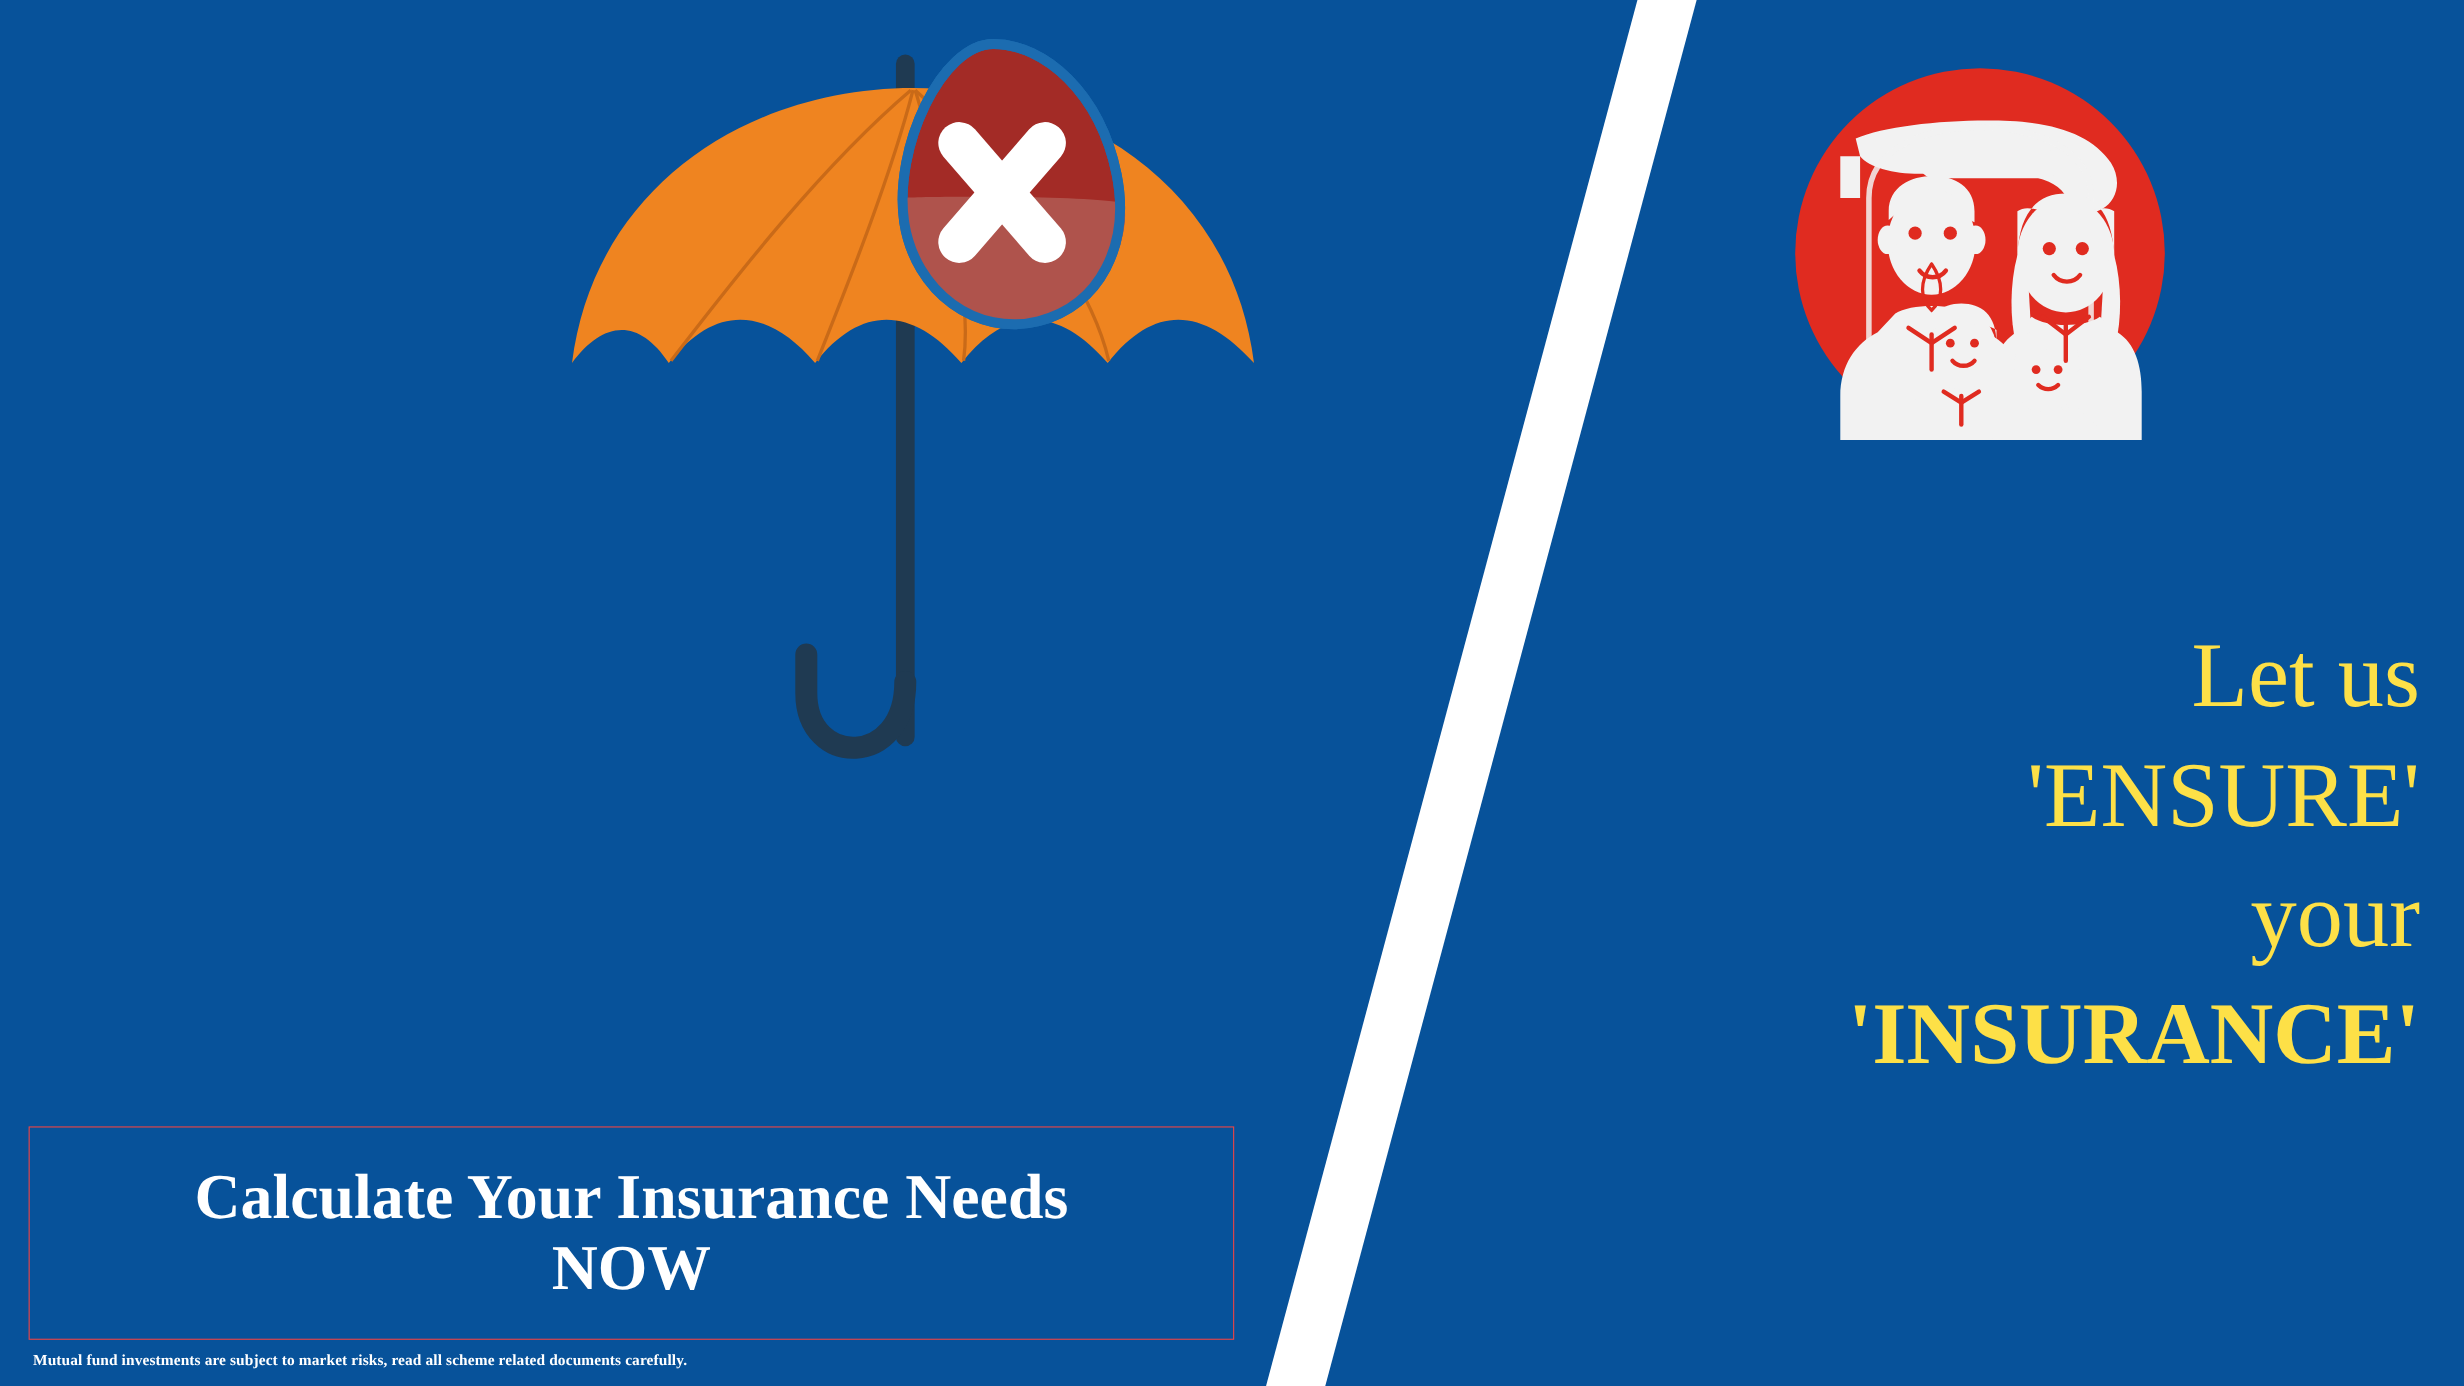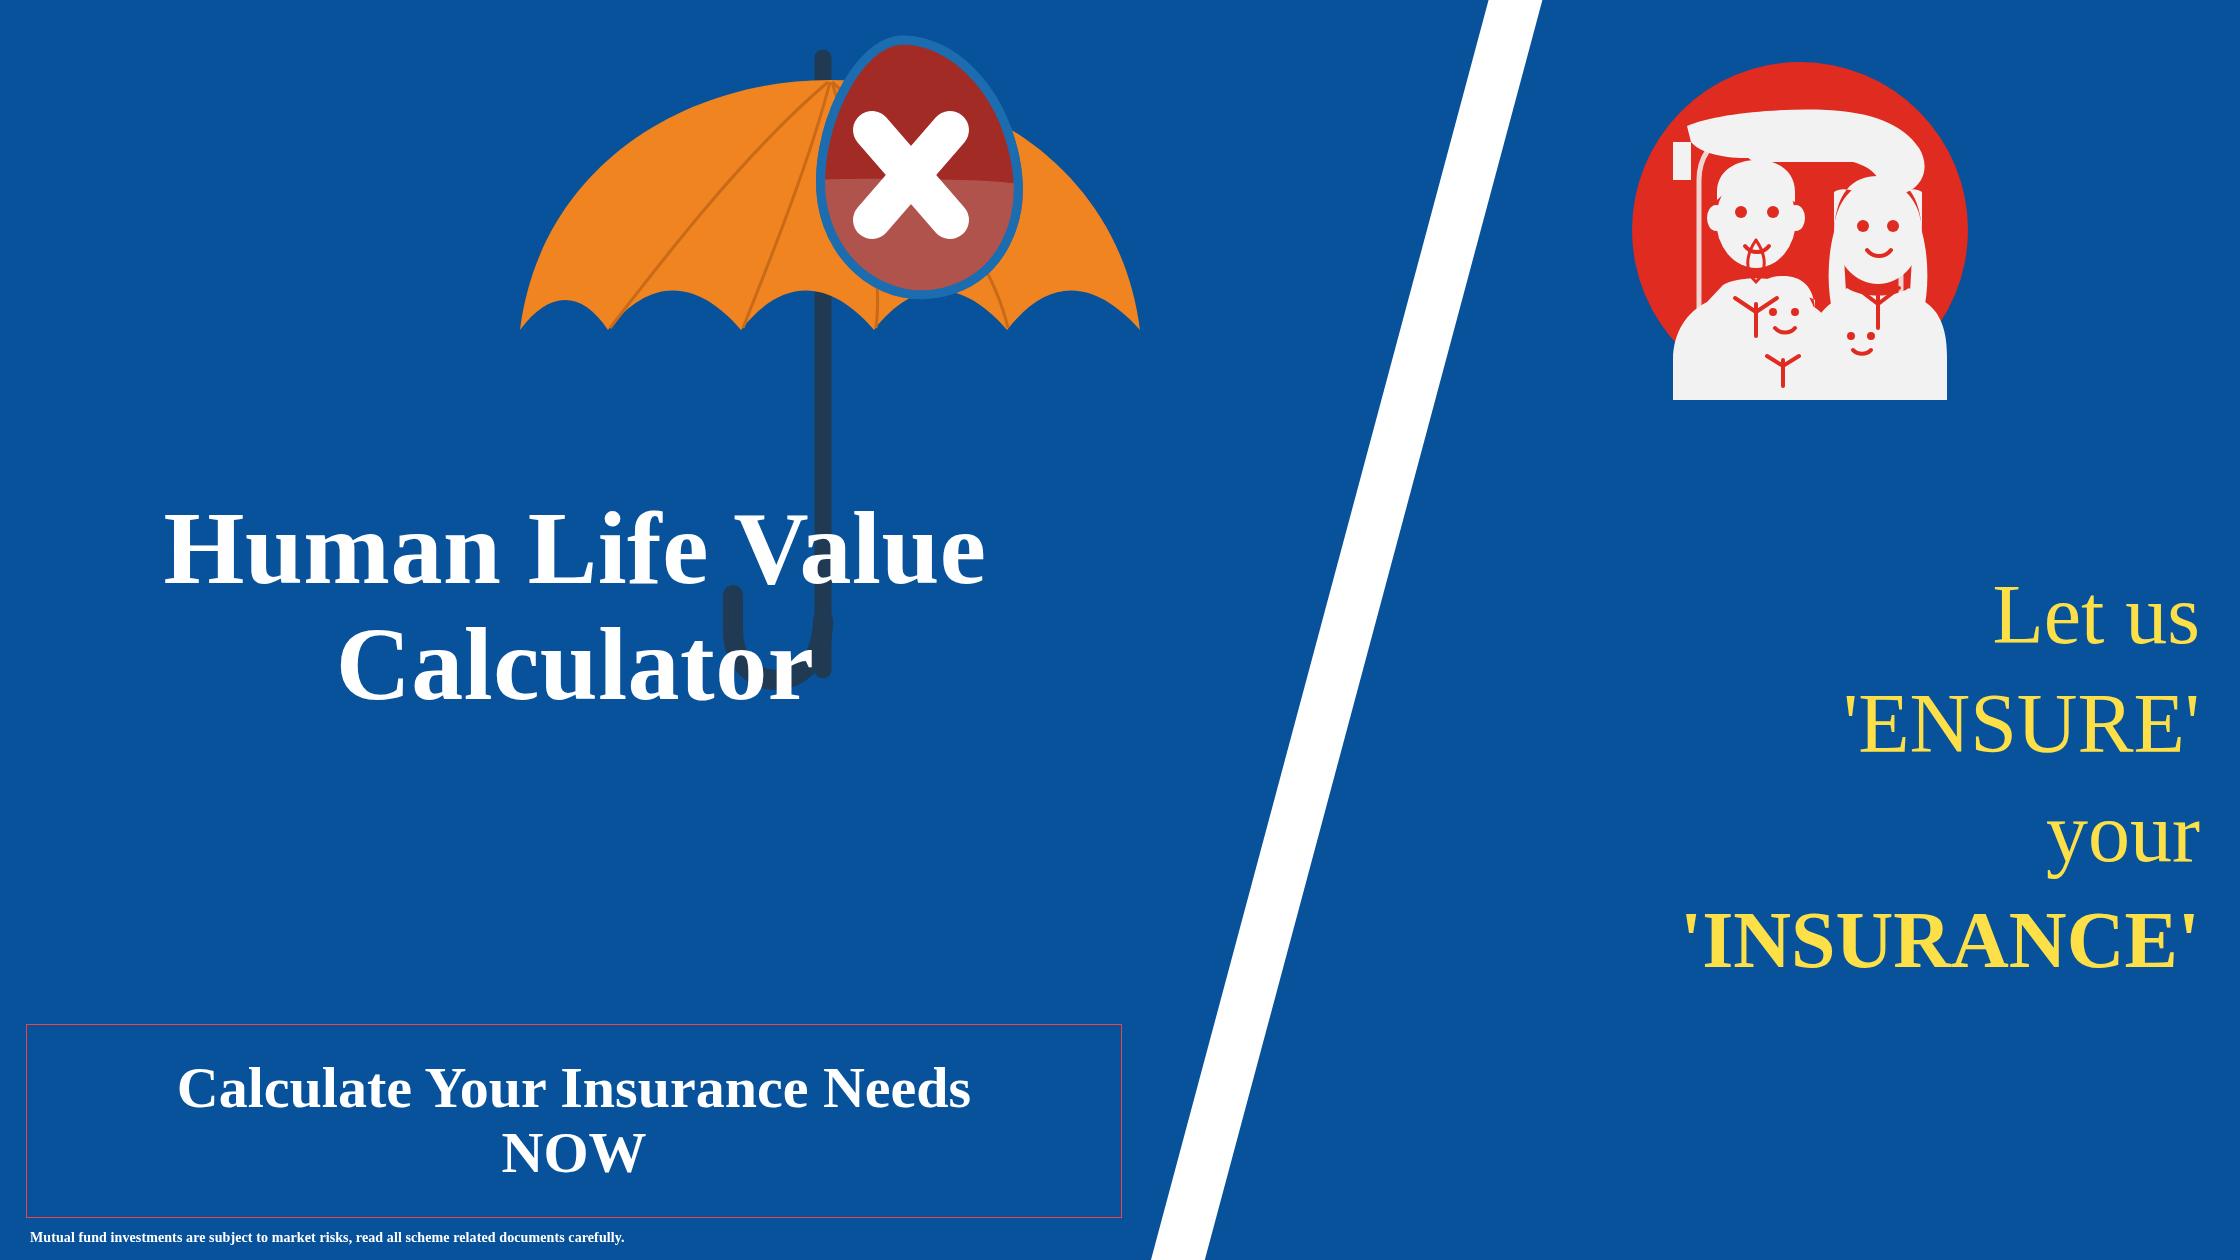--- a/index.html
+++ b/index.html
@@ -163,24 +163,20 @@
                  C 332 104, 376 10, 423 10 Z" fill="none" stroke="#1C6CB0" stroke-width="9"></path>
 
         <g stroke="#FFFFFF" stroke-width="38" stroke-linecap="round">
           <line x1="392" y1="100" x2="470" y2="190"></line>
           <line x1="470" y1="100" x2="392" y2="190"></line>
         </g>
       </g>
     </svg>
   </div>
 
-  <div class="title-block">
-    <div class="title-line">Human Life Value</div>
-    <div class="title-line">Calculator</div>
-  </div>
 
   <div class="cta-box">
     <div class="cta-text">
       <span>Calculate Your Insurance Needs</span><br>
       <span>NOW</span>
     </div>
   </div>
 
   <div class="disclaimer">Mutual fund investments are subject to market risks, read all scheme related documents carefully.</div>
 

